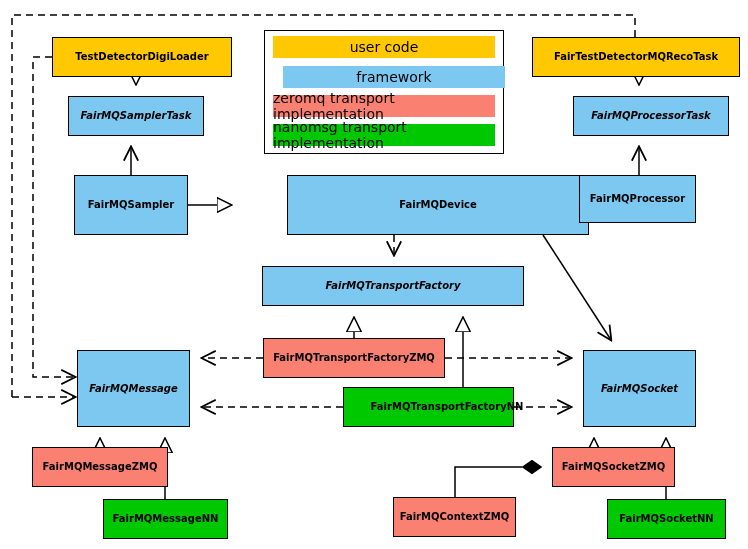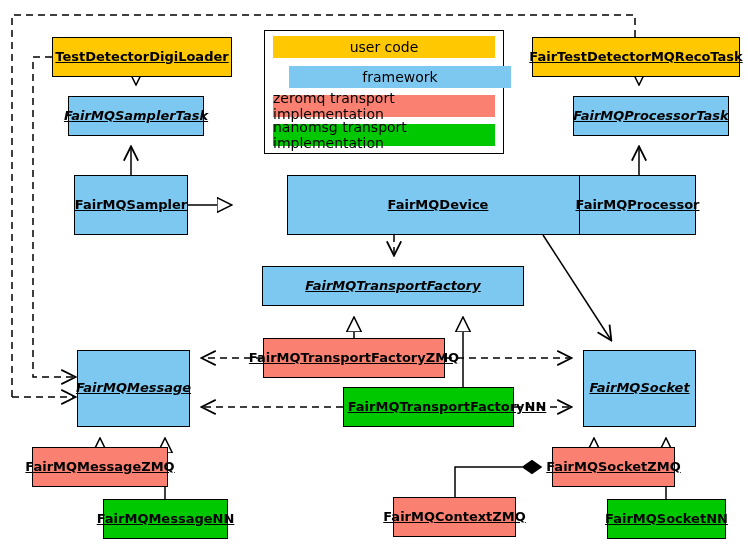--- a/index.html
+++ b/index.html
@@ -1,21 +1,21 @@
 <!DOCTYPE html>
 <html><head>
 <meta charset="utf-8">
 <style>
   html,body{margin:0;padding:0;background:#ffffff;}
   body{width:748px;height:549px;position:relative;overflow:hidden;
        font-family:"DejaVu Sans","Liberation Sans",sans-serif;}
   #diagram{position:absolute;left:0;top:0;width:748px;height:549px;}
   .node{position:absolute;box-sizing:border-box;border:1.6px solid #000;
         display:flex;align-items:center;justify-content:center;text-align:center;
-        font-size:13px;font-weight:bold;color:#000;line-height:1.15;padding:0 4px;text-decoration:underline;}
+        font-size:10px;font-weight:bold;color:#000;line-height:1.15;padding:0 4px;}
   .node.abstract{font-style:italic;}
   .legend-box{position:absolute;box-sizing:border-box;border:1.8px solid #000;
               background:#fff;}
   .legend-row{position:absolute;box-sizing:border-box;
               display:flex;align-items:center;justify-content:center;
               font-size:14px;color:#000;font-weight:normal;}
   svg{position:absolute;left:0;top:0;width:748px;height:549px;
       pointer-events:none;overflow:visible;}
 </style>
 </head>
@@ -88,21 +88,21 @@
   </div>
 
   <div class="node" style="left:74px;top:175px;width:114px;height:60px;background:#7DC8F0;">
     <span>FairMQSampler</span>
   </div>
 
   <div class="node" style="left:243px;top:175px;width:302px;height:60px;background:#7DC8F0;margin-left:44px;">
     <span>FairMQDevice</span>
   </div>
 
-  <div class="node" style="left:579px;top:175px;width:117px;height:60px;background:#7DC8F0;">
+  <div class="node" style="left:579px;top:175px;width:117px;height:48px;background:#7DC8F0;">
     <span>FairMQProcessor</span>
   </div>
 
   <div class="node" style="left:532px;top:37px;width:208px;height:40px;background:#FFC800;">
     <span>FairTestDetectorMQRecoTask</span>
   </div>
 
   <div class="node abstract" style="left:573px;top:96px;width:156px;height:40px;background:#7DC8F0;">
     <span>FairMQProcessorTask</span>
   </div>
@@ -145,21 +145,21 @@
 
   <div class="node" style="left:393px;top:497px;width:123px;height:40px;background:#FA8072;">
     <span>FairMQContextZMQ</span>
   </div>
 
   <div class="legend-box" style="left:264px;top:30px;width:240px;height:124px;">
   </div>
   <div class="legend-row" style="left:273px;top:36px;width:222px;height:22px;background:#FFC800;">
     <span>user code</span>
   </div>
-  <div class="legend-row" style="left:289px;top:66px;width:222px;height:22px;background:#7DC8F0;">
+  <div class="legend-row" style="left:283px;top:66px;width:222px;height:22px;background:#7DC8F0;">
     <span>framework</span>
   </div>
   <div class="legend-row" style="left:273px;top:95px;width:222px;height:22px;background:#FA8072;">
     <span>zeromq transport implementation</span>
   </div>
   <div class="legend-row" style="left:273px;top:124px;width:222px;height:22px;background:#00C800;">
     <span>nanomsg transport implementation</span>
   </div>
 
 </div>

